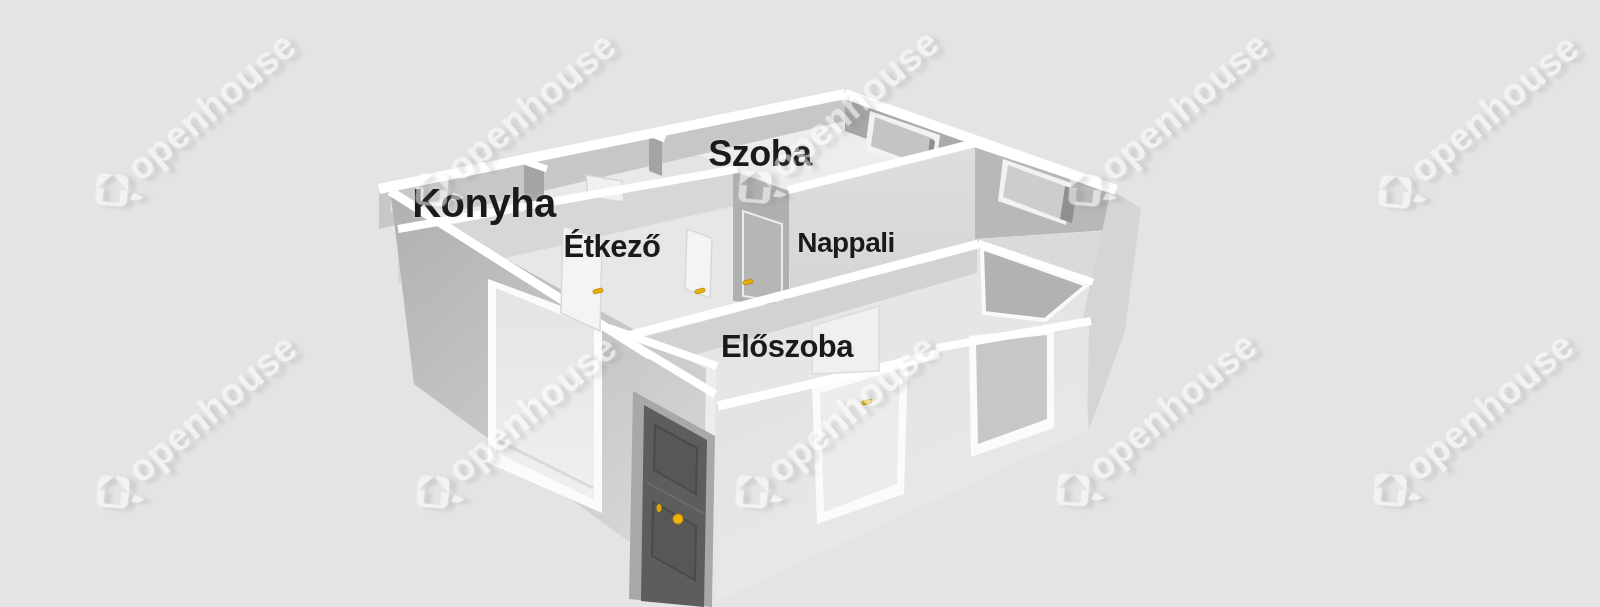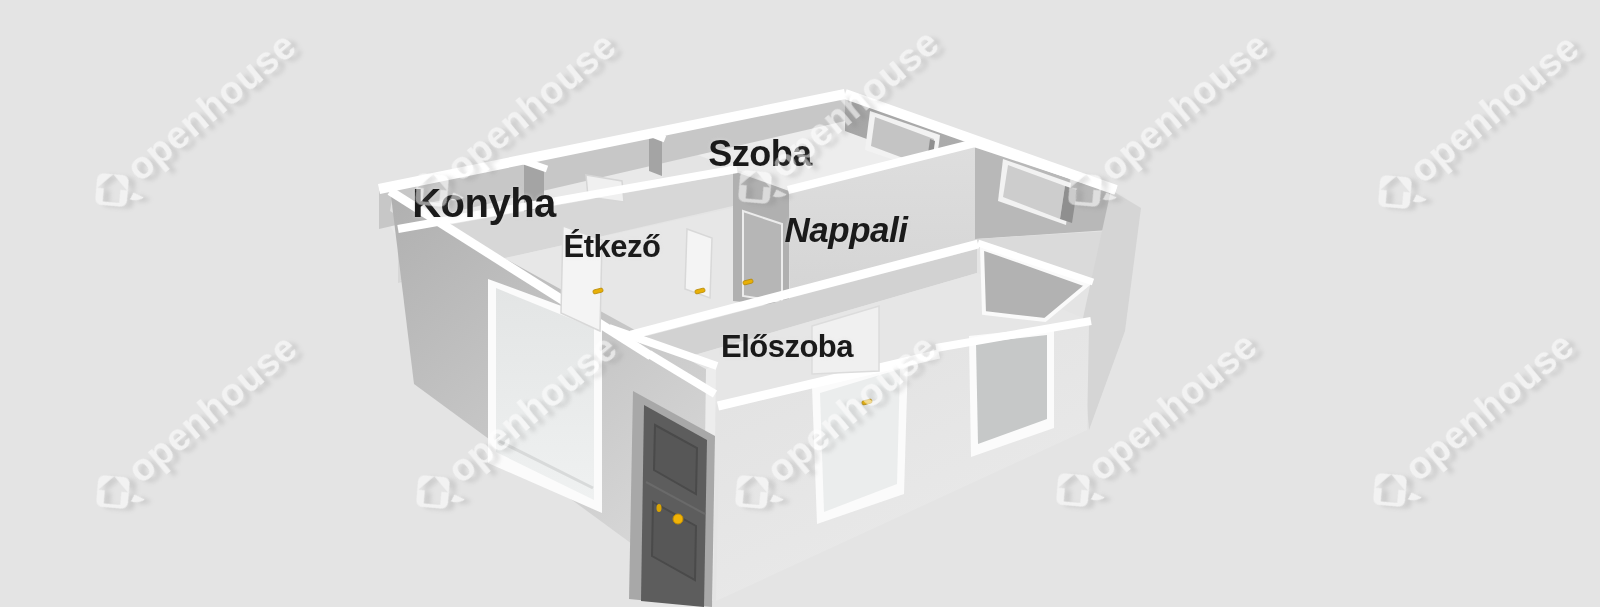--- a/index.html
+++ b/index.html
@@ -156,21 +156,21 @@
           <rect x="862" y="400" width="10" height="4" rx="1.5" transform="rotate(-14 867 402)" fill="#e8b007" stroke="#b98a05" stroke-width="0.8"></rect>
           <circle cx="678" cy="519" r="5" fill="#f1b306" stroke="#c08c05" stroke-width="1"></circle>
           <ellipse cx="659" cy="508" rx="2.5" ry="4" fill="#d9a404"></ellipse>
         </g>
     </g>
   </svg>
 
   <div class="room-label" style="left: 468px; top: 203px; font-size: 40px; margin-left: 16px;">Konyha</div>
   <div class="room-label" style="left: 760px; top: 154px; font-size: 36px;">Szoba</div>
   <div class="room-label" style="left: 612px; top: 247px; font-size: 31px;">Étkező</div>
-  <div class="room-label" style="left: 846px; top: 230px; font-size: 35px; font-style: italic;">Nappali</div>
+  <div class="room-label" style="left: 846px; top: 243px; font-size: 28px;">Nappali</div>
   <div class="room-label" style="left: 787px; top: 347px; font-size: 31px;">Előszoba</div>
 
   <div id="watermark-layer">
       <div class="watermark" style="left: 84px; top: 162px; opacity: 0.55; transform: rotate(-40deg);">
         <svg width="56" height="56" viewBox="0 0 60 60">
           <use href="#wm-logo-shape"></use>
         </svg>
         <span class="wm-text" style="color: rgb(255, 255, 255);">openhouse</span>
       </div>
       <div class="watermark" style="left: 404px; top: 162px; opacity: 0.55; transform: rotate(-40deg);">

